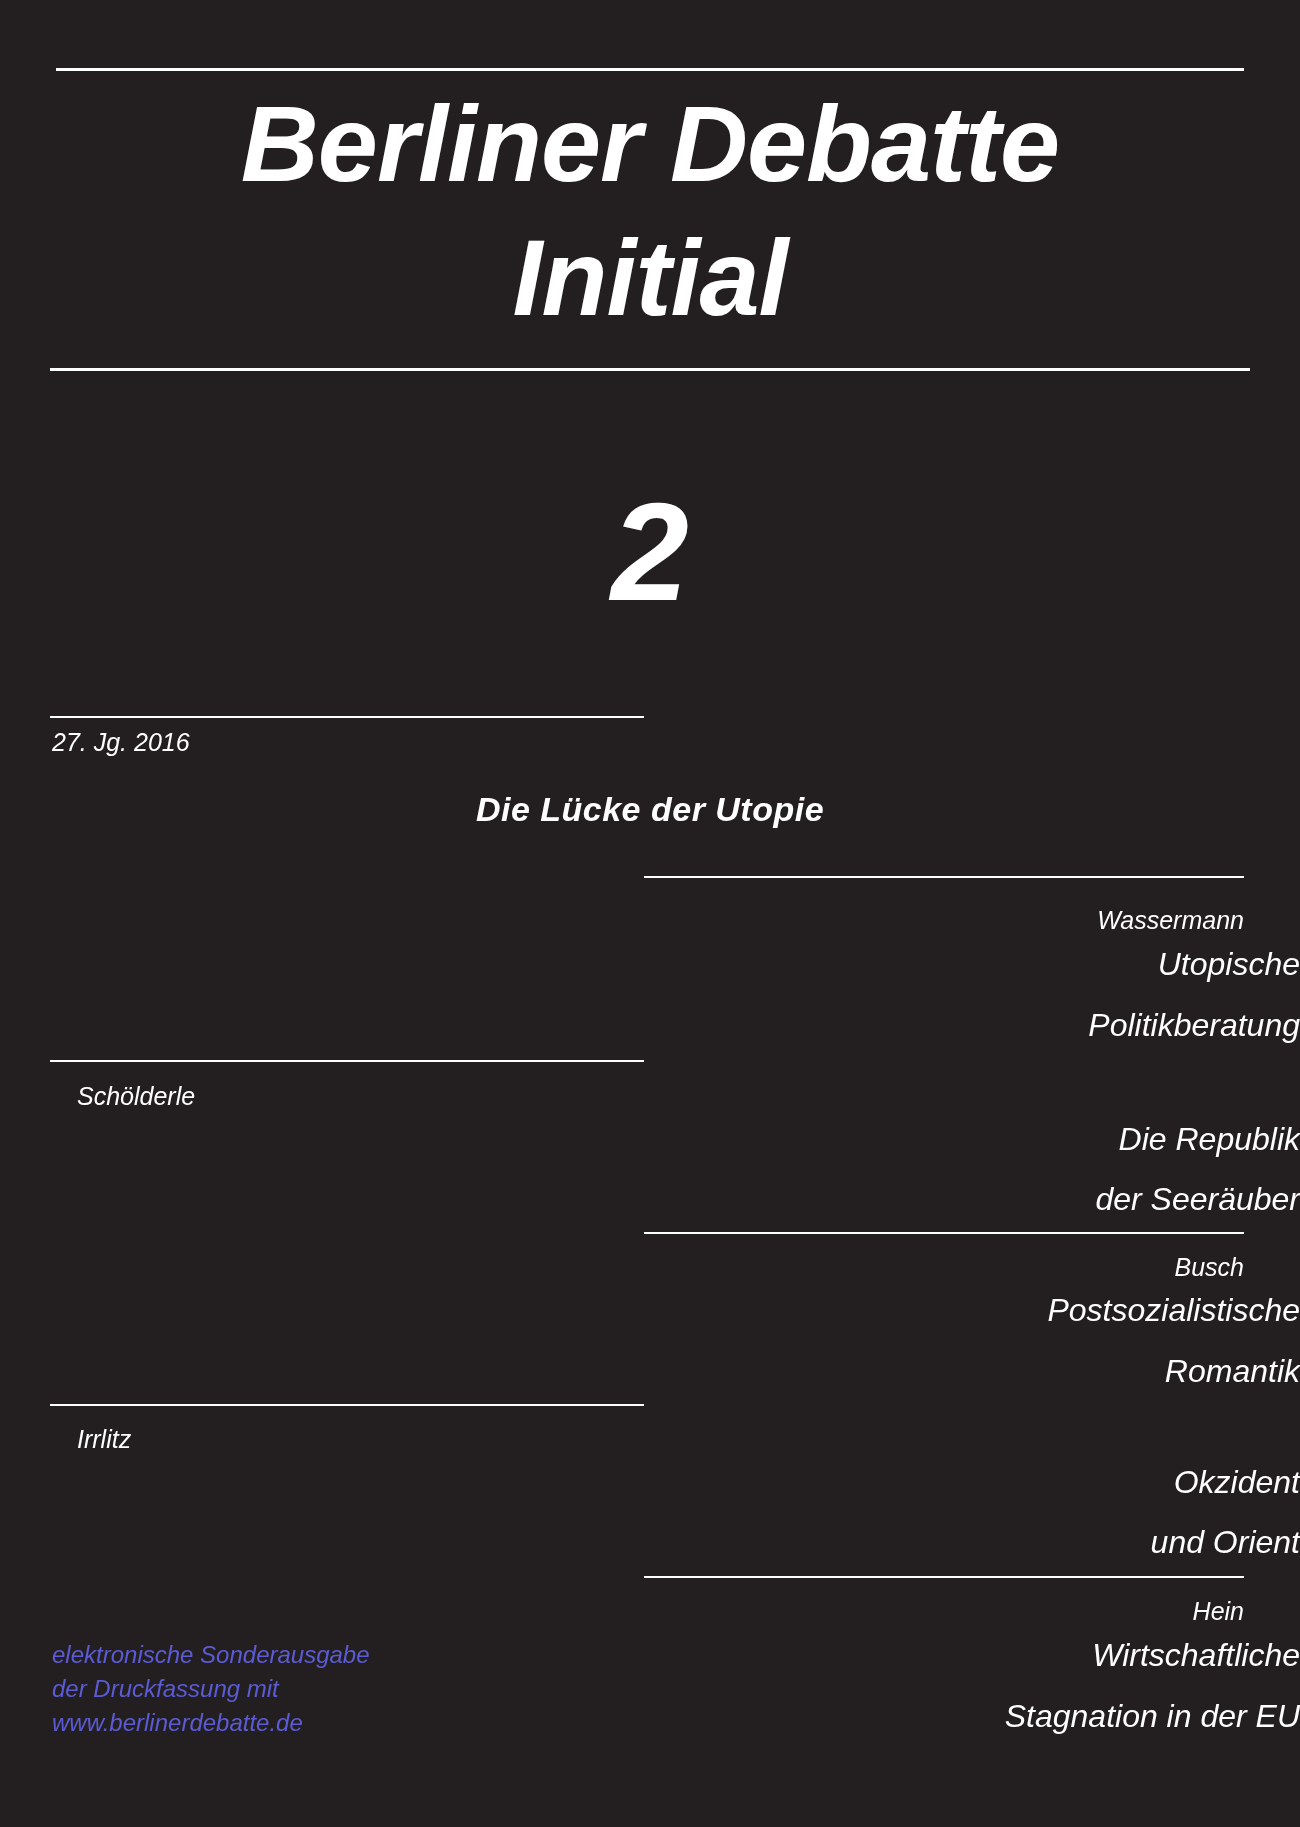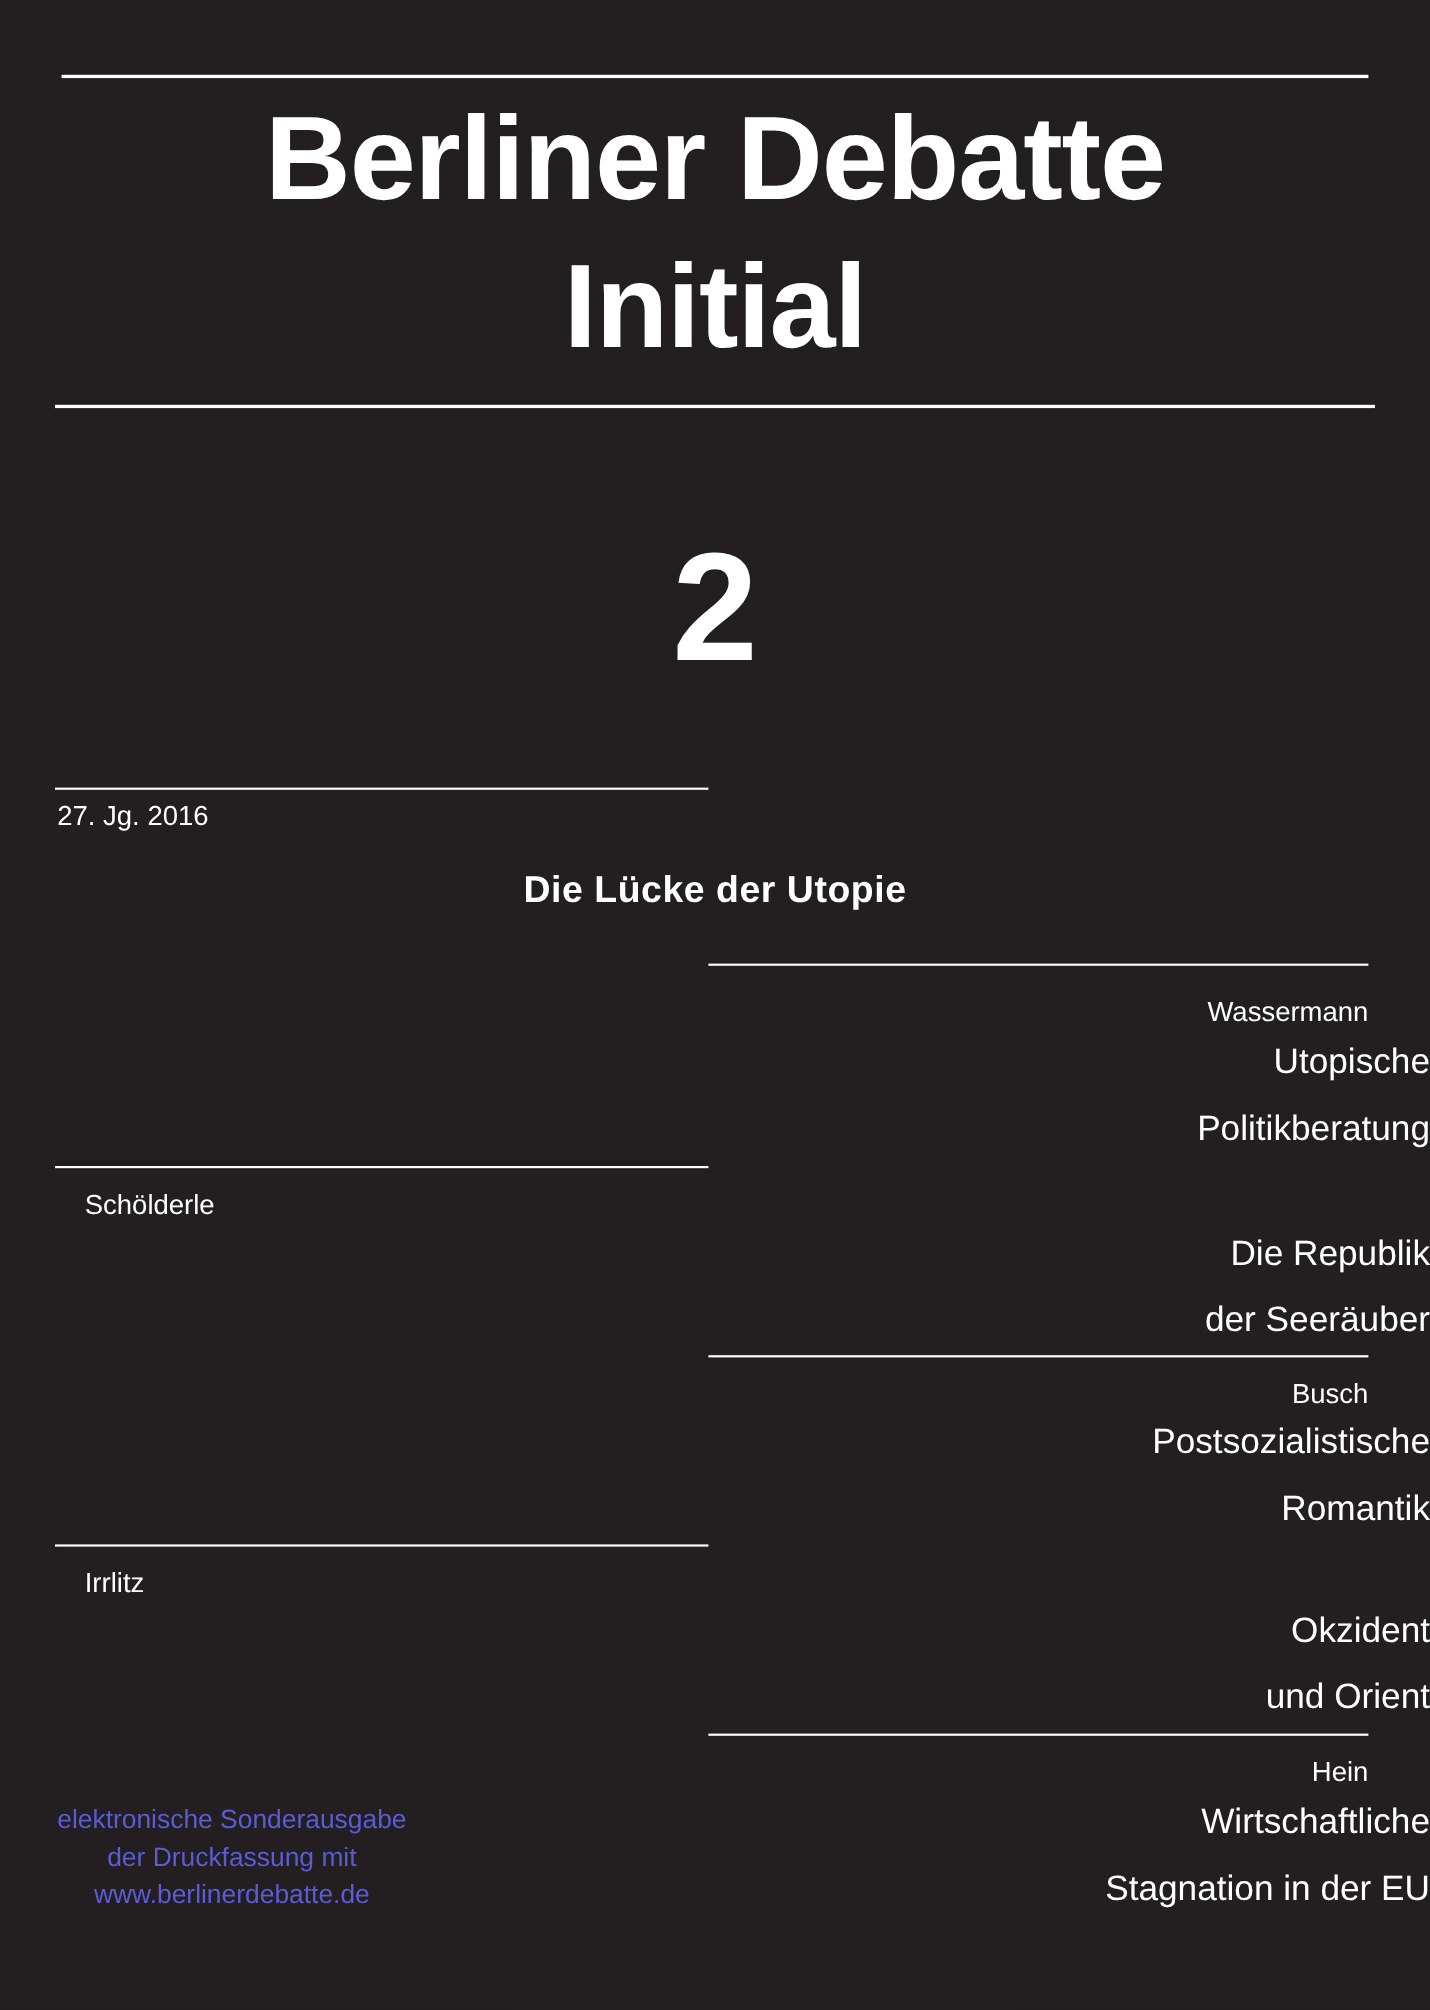--- a/index.html
+++ b/index.html
@@ -14,20 +14,21 @@
     font-family: "Liberation Sans", sans-serif;
     color: #ffffff;
     overflow: hidden;
   }
   .page {
     position: absolute;
     left: 0; top: 0;
     width: 1300px;
     height: 1827px;
     background: #231f20;
+    font-style: italic;
   }
 
   
   .rule {
     position: absolute;
     background: #ffffff;
     height: 3px;
   }
   .rule-thin {
     position: absolute;
@@ -130,21 +131,21 @@
 
   
   .footer-note {
     position: absolute;
     left: 52px;
     top: 1638px;
     font-size: 24px;
     line-height: 1.42;
     color: #5b5bd6;
   }
-  .footer-note div { white-space: pre; text-align: center; }
+  .footer-note div { white-space: pre; }
 </style>
 </head>
 <body>
 
 <div class="page">
 
   <div class="rule masthead-top"></div>
   <div class="masthead-line1">Berliner Debatte</div>
   <div class="masthead-line2">Initial</div>
   <div class="rule masthead-bottom"></div>

